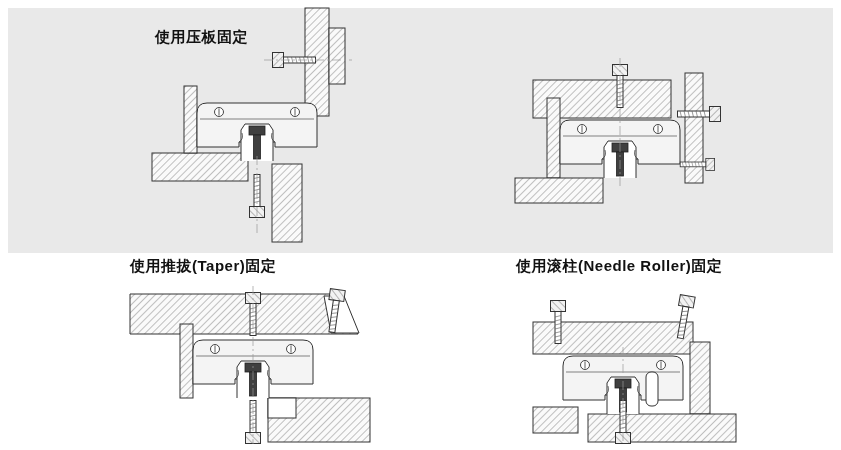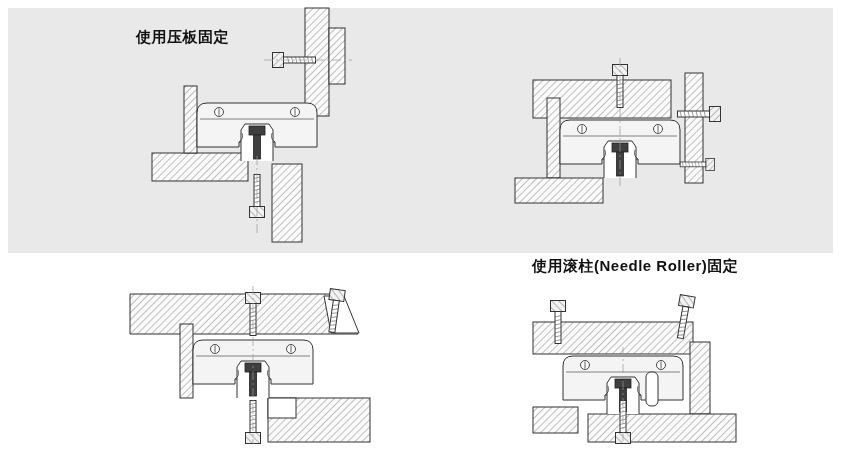--- a/index.html
+++ b/index.html
@@ -53,22 +53,23 @@
         <line x1="98" y1="9.5" x2="98" y2="16.5" stroke="#333" stroke-width="0.8"></line>
         <path d="M44,62 V31 L48,25 H72 L76,31 V62" fill="#fff" stroke="#333" stroke-width="1"></path>
         <path d="M42,43 q5,-3 3,-9" fill="none" stroke="#333" stroke-width="0.7"></path>
         <path d="M78,43 q-5,-3 -3,-9" fill="none" stroke="#333" stroke-width="0.7"></path>
         <rect x="52" y="27" width="16" height="9" fill="#3f3f3f" stroke="#222" stroke-width="0.8"></rect>
         <rect x="56.5" y="36" width="7" height="24" fill="#3f3f3f" stroke="#222" stroke-width="0.8"></rect>
       </g>
     </defs>
   </svg>
 
-  <div class="caption" style="left:136px;top:28px">使用压板固定</div>
-  <div class="caption" style="left:532px;top:257px">使用滚柱(Needle Roller)固定</div>
+  <div class="caption" style="left:155px;top:28px">使用压板固定</div>
+  <div class="caption" style="left:130px;top:257px">使用推拔(Taper)固定</div>
+  <div class="caption" style="left:516px;top:257px">使用滚柱(Needle Roller)固定</div>
 
   <svg class="scene" style="left:152px;top:6px" width="210" height="242" viewBox="0 0 210 242">
     <rect x="0" y="147" width="96" height="28" fill="url(#hatch)" stroke="#333"></rect>
     <rect x="32" y="80" width="13" height="67" fill="url(#hatch)" stroke="#333"></rect>
     <rect x="153" y="2" width="24" height="108" fill="url(#hatch)" stroke="#333"></rect>
     <rect x="177" y="22" width="16" height="56" fill="url(#hatch)" stroke="#333"></rect>
     <rect x="120" y="158" width="30" height="78" fill="url(#hatch)" stroke="#333"></rect>
     <use href="#lm-guide" transform="translate(45,93)"></use>
     <use href="#bolt" transform="translate(120,62) rotate(-90)"></use>
     <use href="#bolt" transform="translate(113,212) rotate(180)"></use>

